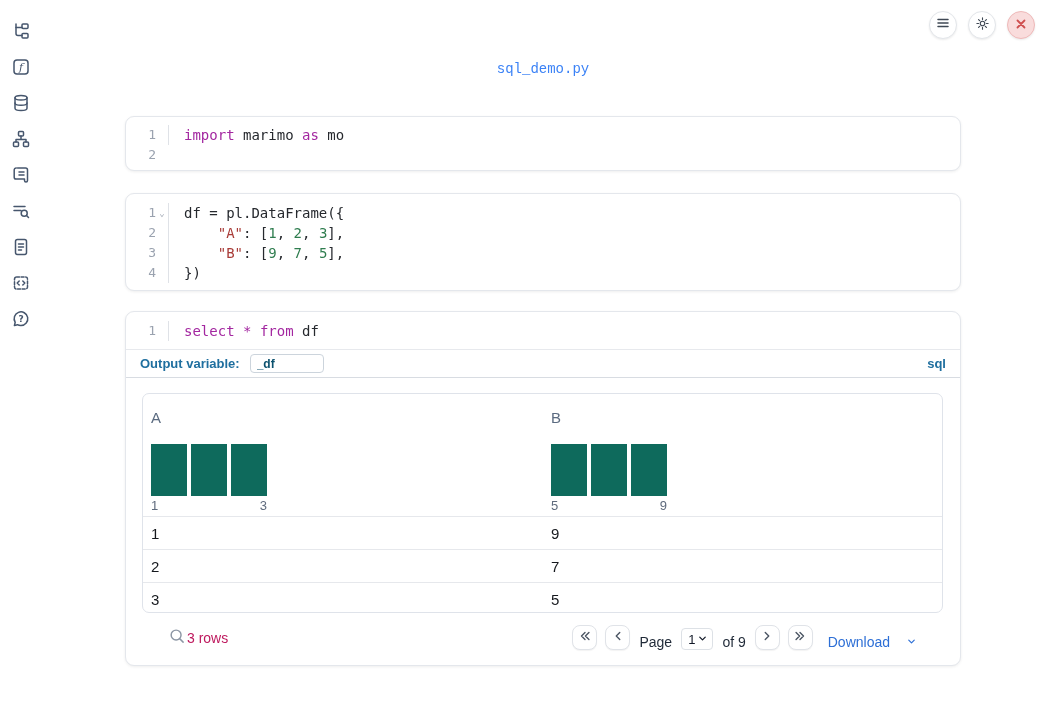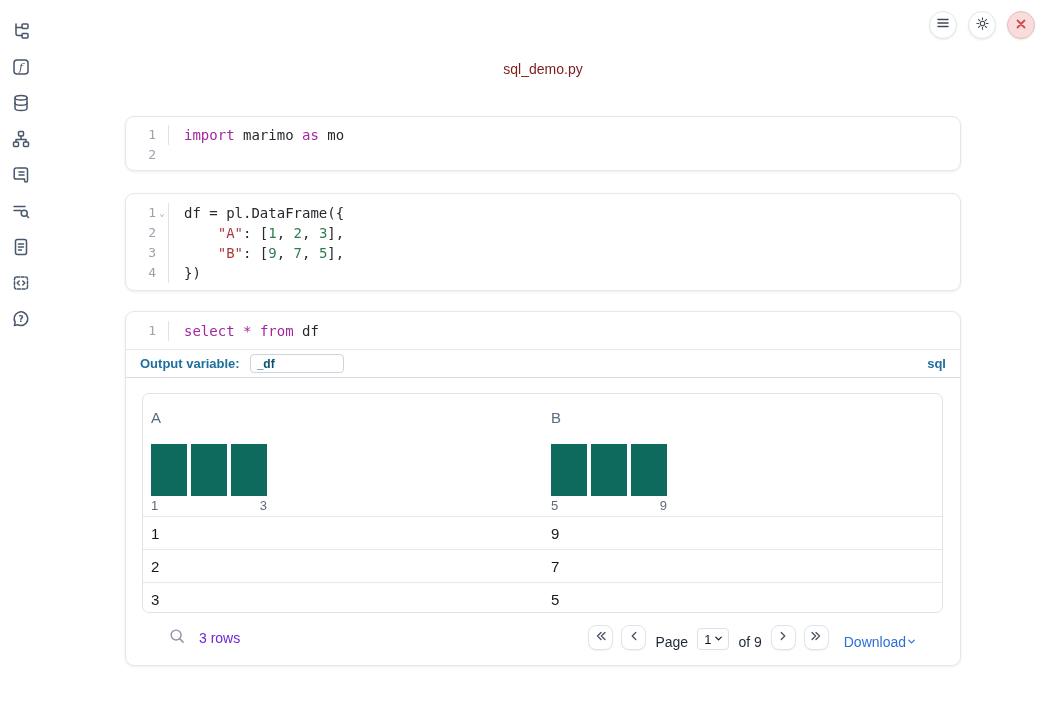--- a/index.html
+++ b/index.html
@@ -15,21 +15,21 @@
   
   .topbar { position:absolute; right:8px; top:11px; display:flex; gap:11px; }
   .circle-btn { width:28px; height:28px; border-radius:50%; background:#fff; border:1px solid #e3e6ea;
                 box-shadow:0 1px 2px rgba(0,0,0,.08); display:flex; align-items:center; justify-content:center; cursor:pointer; }
   .circle-btn svg { stroke:#3f4854; fill:none; stroke-width:1.5; stroke-linecap:round; }
   .circle-btn.close { background:#f9dcdc; border-color:#efb9b9; }
   .circle-btn.close svg { stroke:#cf4f4f; stroke-width:1.8; }
 
   
   .nb-title { position:absolute; left:125px; top:61px; width:836px; text-align:center;
-              font-family:Liberation Sans, sans-serif; font-size:14px; color:#7f1d1d; }
+              font-family:Liberation Mono, monospace; font-size:14px; color:#3b82f6; }
 
   
   .card { position:absolute; left:125px; width:836px; background:#fff; border:1px solid #e4e7ec;
           border-radius:9px; box-shadow:0 1px 3px rgba(0,0,0,.07); }
   .card.c1 { top:116px; height:55px; }
   .card.c2 { top:193px; height:98px; }
   .card.c3 { top:311px; height:355px; }
 
   .code-area { padding:8px 0 7px 0; }
   .c2 .code-area { padding:9px 0; }
@@ -40,21 +40,21 @@
   .tok-kw { color:#a327a0; }
   .tok-str { color:#a93c38; }
   .tok-num { color:#2f7d4f; }
   .tok-tx { color:#26292e; }
 
   
   .sql-editor { padding:9px 0 8px 0; border-bottom:1px solid #e7e9ed; }
   .outvar-row { height:28px; display:flex; align-items:center; padding:0 14px;
                 border-bottom:1px solid #d8dce2; }
   .outvar-label { font-size:13px; font-weight:bold; color:#1f6f9f; }
-  .outvar-input { margin-left:10px; width:94px; height:19px; border:1px solid #ccd4dc; border-radius:4px;
+  .outvar-input { margin-left:10px; width:74px; height:19px; border:1px solid #ccd4dc; border-radius:4px;
                   font-size:12px; font-weight:bold; color:#0b516e; padding:0 6px; line-height:17px;
                   font-family:"Liberation Sans", sans-serif; background:#fff; }
   .lang-badge { margin-left:auto; font-size:13px; font-weight:bold; color:#1f6f9f; }
 
   
   .output-area { padding:15px 17px 0 16px; }
   .table-box { border:1px solid #dfe3ea; border-radius:7px; height:220px; overflow:hidden; background:#fff; }
   .thead { display:flex; height:122px; padding:8px 0 0 0; }
   .tcol-a { width:400px; flex:0 0 400px; padding-left:8px; }
   .tcol-b { flex:1; padding-left:8px; }
@@ -63,30 +63,30 @@
   .hist-bars { display:flex; align-items:flex-end; gap:4px; height:52px; }
   .hist-bar { flex:1; background:var(--bar-color,#0e6a5c); }
   .hist-axis { display:flex; justify-content:space-between; font-size:13px; color:#5f6b7d; margin-top:2px; }
   .trow { display:flex; height:33px; border-top:1px solid #e6e8ec; align-items:center; font-size:15px; color:#15181d; cursor:default; }
   .trow .tcell-a { width:400px; flex:0 0 400px; padding-left:8px; }
   .trow .tcell-b { flex:1; padding-left:8px; }
 
   
   .tfooter { display:flex; align-items:center; padding:12px 26px 0 25px; }
   .search-btn { width:20px; height:20px; display:flex; align-items:center; justify-content:center; cursor:pointer; }
-  .row-count { margin-left:12px; font-size:14px; color:#6d28d9; }
+  .row-count { font-size:14px; color:#be185d; }
   .pager { margin-left:auto; display:flex; align-items:flex-end; gap:8px; }
   .pg-btn { width:25px; height:25px; border:1px solid #e0e3e8; border-radius:8px; background:#fff;
             box-shadow:0 1px 1px rgba(0,0,0,.05); display:flex; align-items:center; justify-content:center; cursor:pointer; }
   .pg-btn svg { stroke:#4b5563; fill:none; stroke-width:1.6; stroke-linecap:round; stroke-linejoin:round; }
   .pg-text { font-size:14px; color:#1f2937; margin:0 1px; }
   .pg-select { display:flex; align-items:center; gap:2px; border:1px solid #dde1e6; border-radius:4px;
                height:22px; padding:0 4px 0 6px; font-size:13px; color:#111827; cursor:pointer; background:#fff; }
   .pg-select svg { stroke:#111827; fill:none; stroke-width:1.8; stroke-linecap:round; stroke-linejoin:round; }
-  .download { display:flex; align-items:center; gap:0; margin-left:7px; font-size:14px;
+  .download { display:flex; align-items:center; gap:16px; margin-left:7px; font-size:14px;
               color:var(--link-color,#2d6fd6); cursor:pointer; }
   .download svg { stroke:var(--link-color,#2d6fd6); fill:none; stroke-width:1.7; stroke-linecap:round; stroke-linejoin:round; }
 </style>
 </head>
 <body>
 
 <div class="sidebar">
   <div class="sb-item">
     <span>
       <svg width="20" height="20" viewBox="0 0 20 20">

